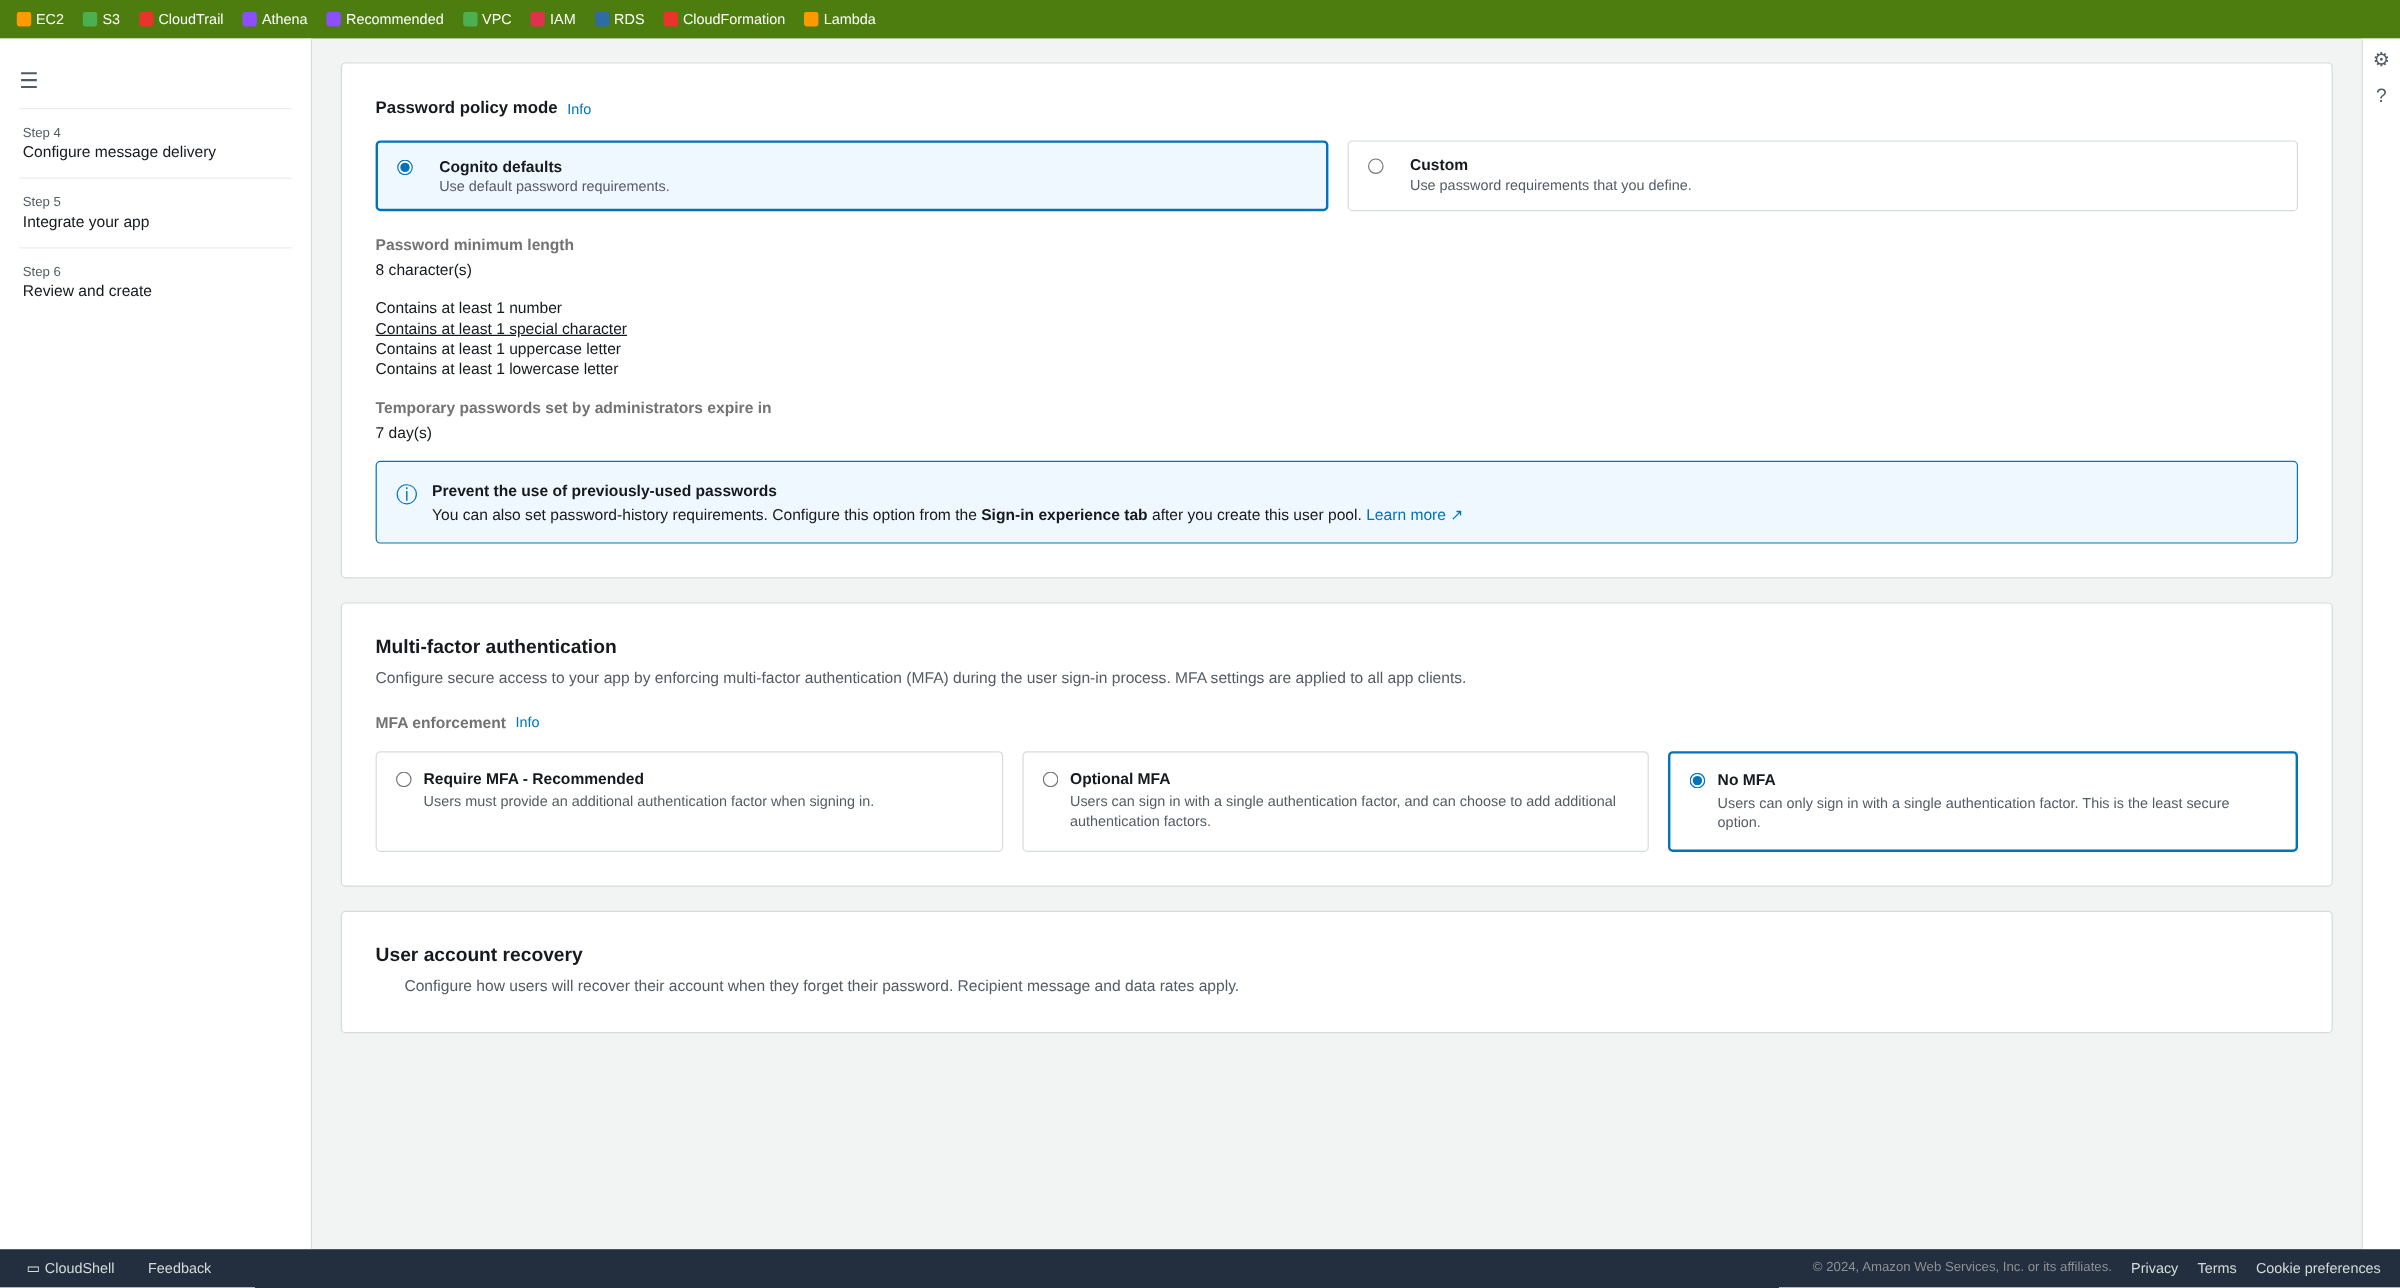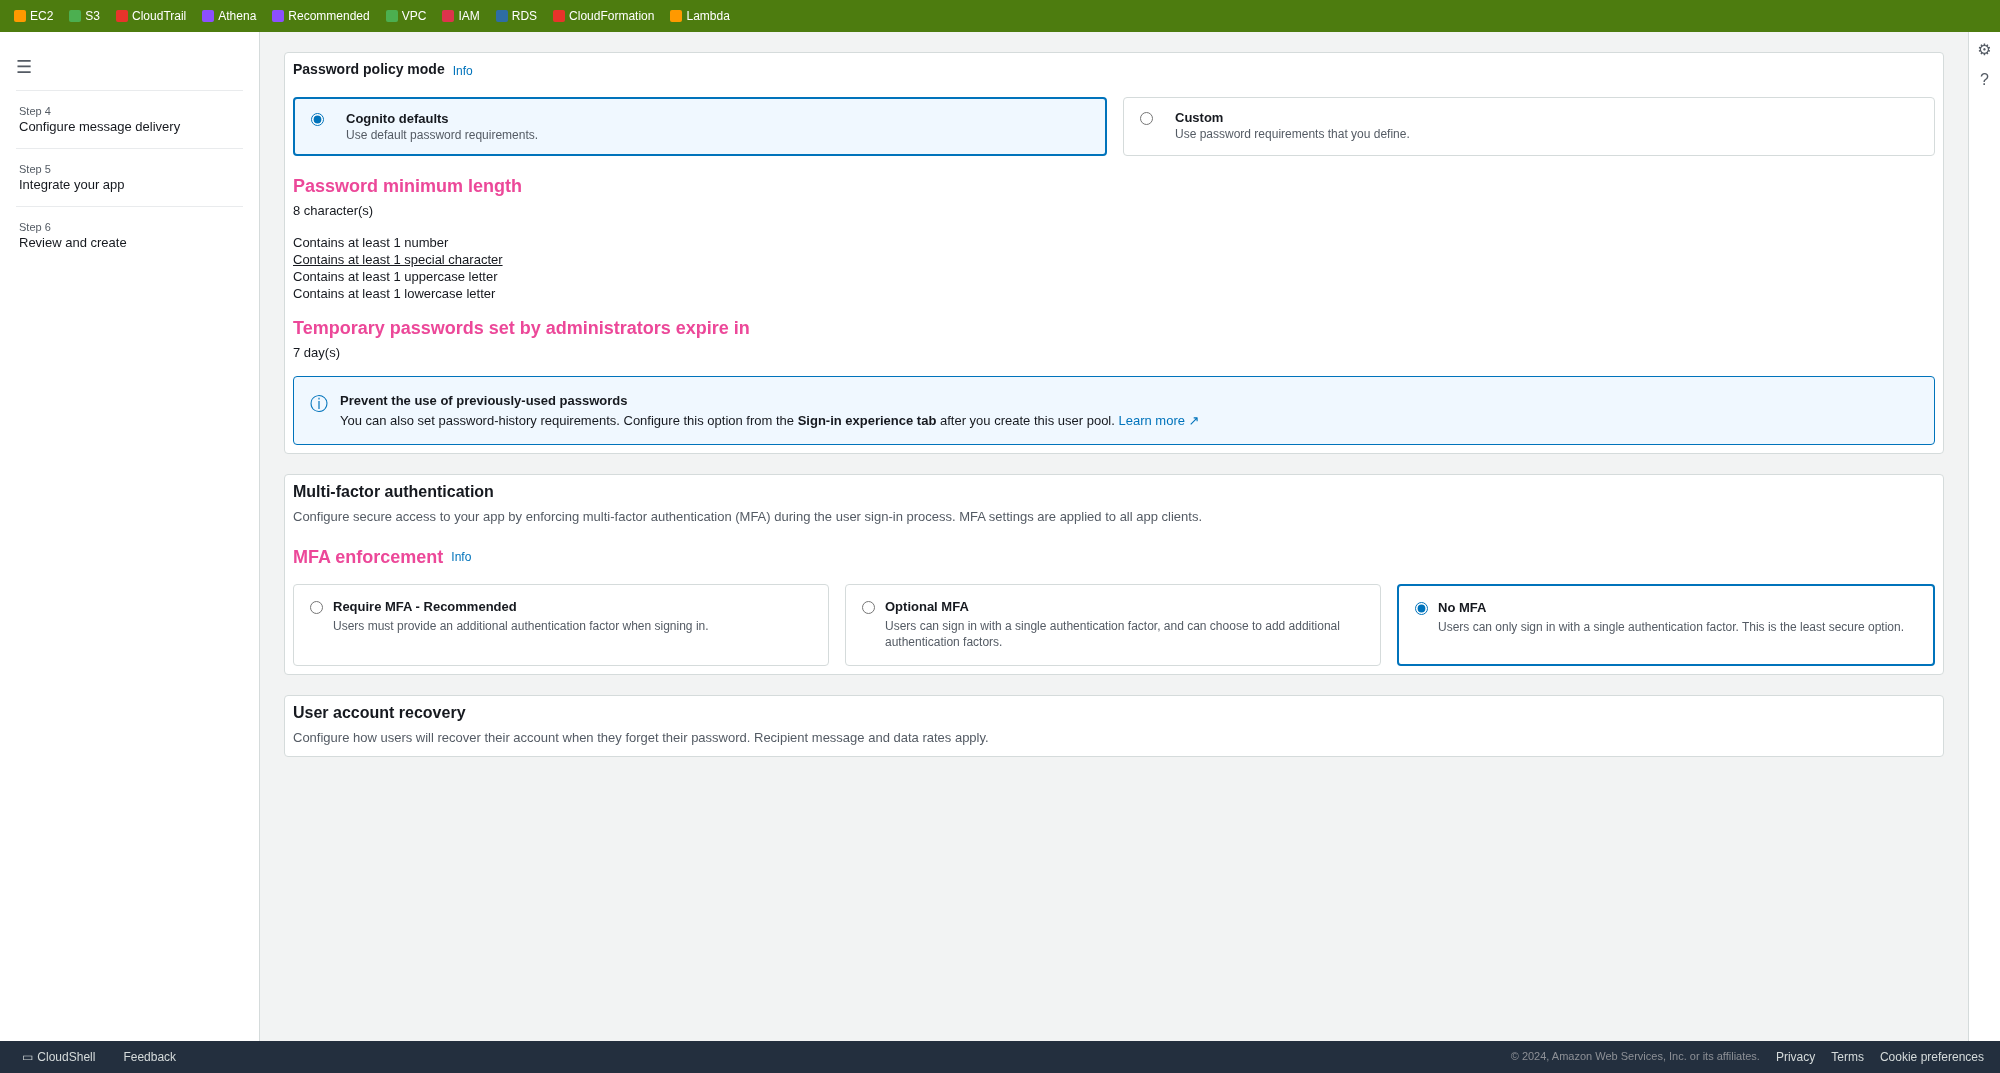--- a/index.html
+++ b/index.html
@@ -87,21 +87,21 @@
       color: #545b64;
       font-size: 16px;
       cursor: pointer;
     }
 
     
     .content-section {
       background: #fff;
       border: 1px solid #d5dbdb;
       border-radius: 4px;
-      padding: 8px;
+      padding: 28px;
       margin-bottom: 20px;
     }
 
     
     .section-title {
       font-size: 14px;
       font-weight: 600;
       color: #16191f;
       margin-bottom: 4px;
     }
@@ -145,23 +145,23 @@
     .radio-card-content .radio-card-desc {
       font-size: 12px;
       color: #545b64;
     }
     input[type="radio"] {
       margin-top: 2px;
       accent-color: #0073bb;
     }
 
     .field-label {
-      font-size: 18px;
+      font-size: 13px;
       font-weight: 600;
-      color: #ec4899;
+      color: #737373;
       margin-bottom: 6px;
     }
     .field-value {
       font-size: 13px;
       color: #16191f;
       margin-bottom: 16px;
     }
 
     .requirements-list {
       margin-bottom: 16px;
@@ -248,20 +248,21 @@
     .recovery-section-title {
       font-size: 16px;
       font-weight: 700;
       color: #16191f;
       margin-bottom: 6px;
     }
     .recovery-section-desc {
       font-size: 13px;
       color: #545b64;
       line-height: 1.5;
+      margin-left: 24px;
     }
 
     
     .bottom-bar {
       height: 32px;
       background: #232f3e;
       display: flex;
       align-items: center;
       padding: 0 16px;
       gap: 16px;

